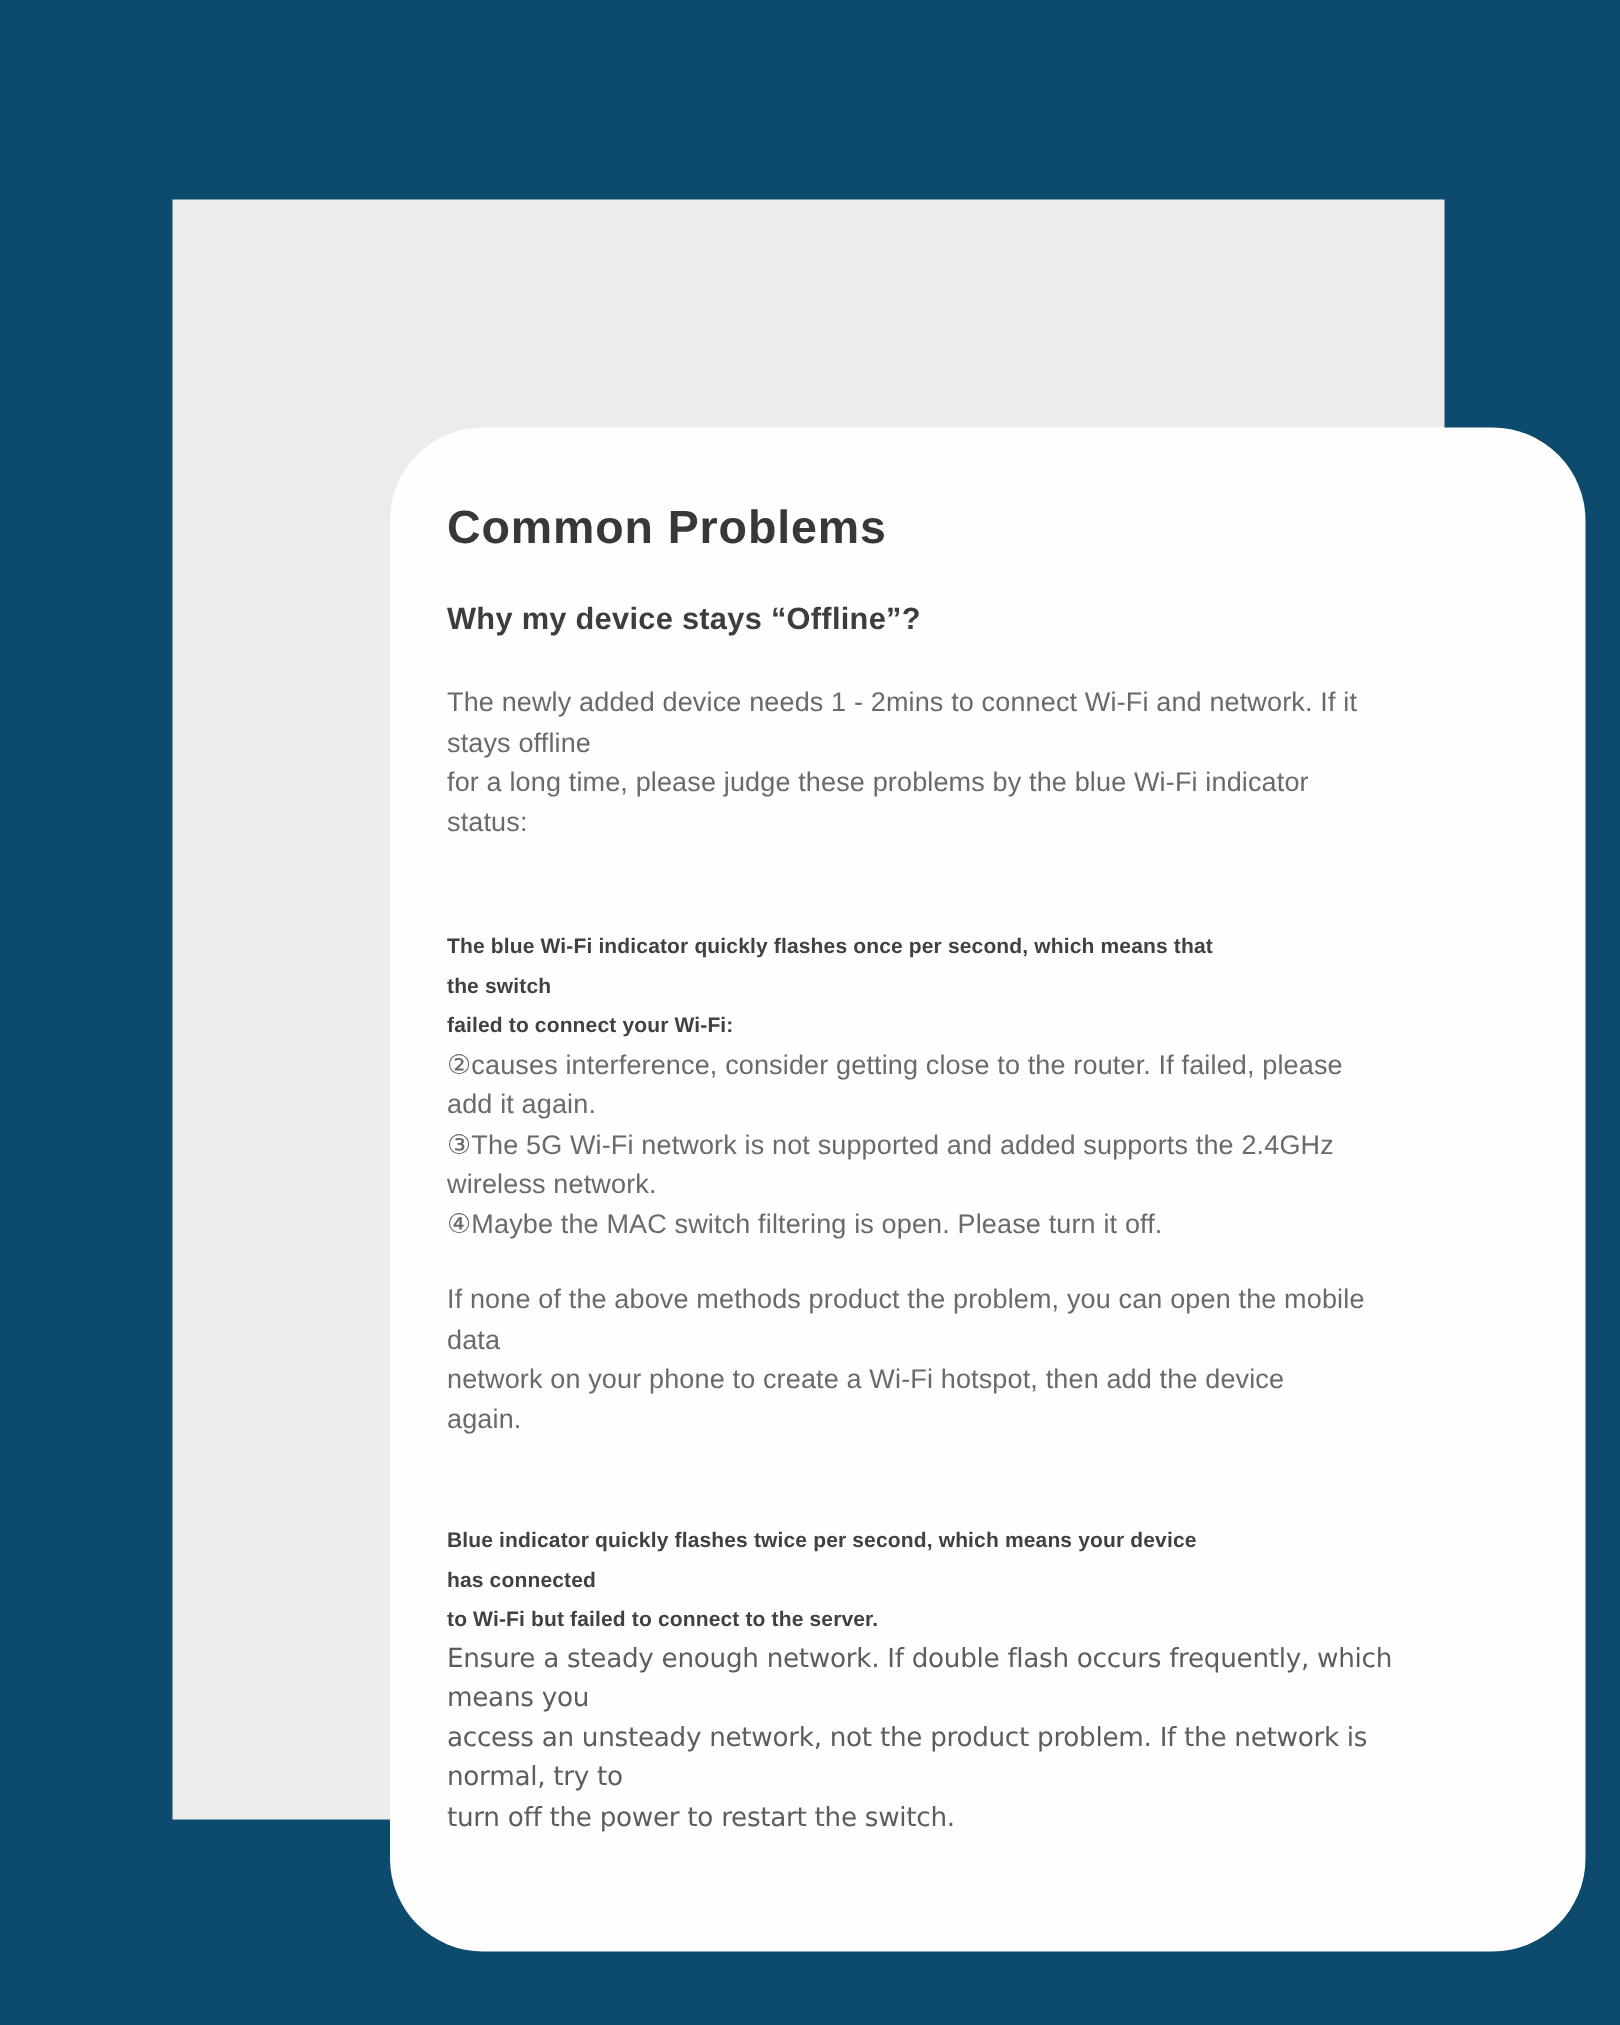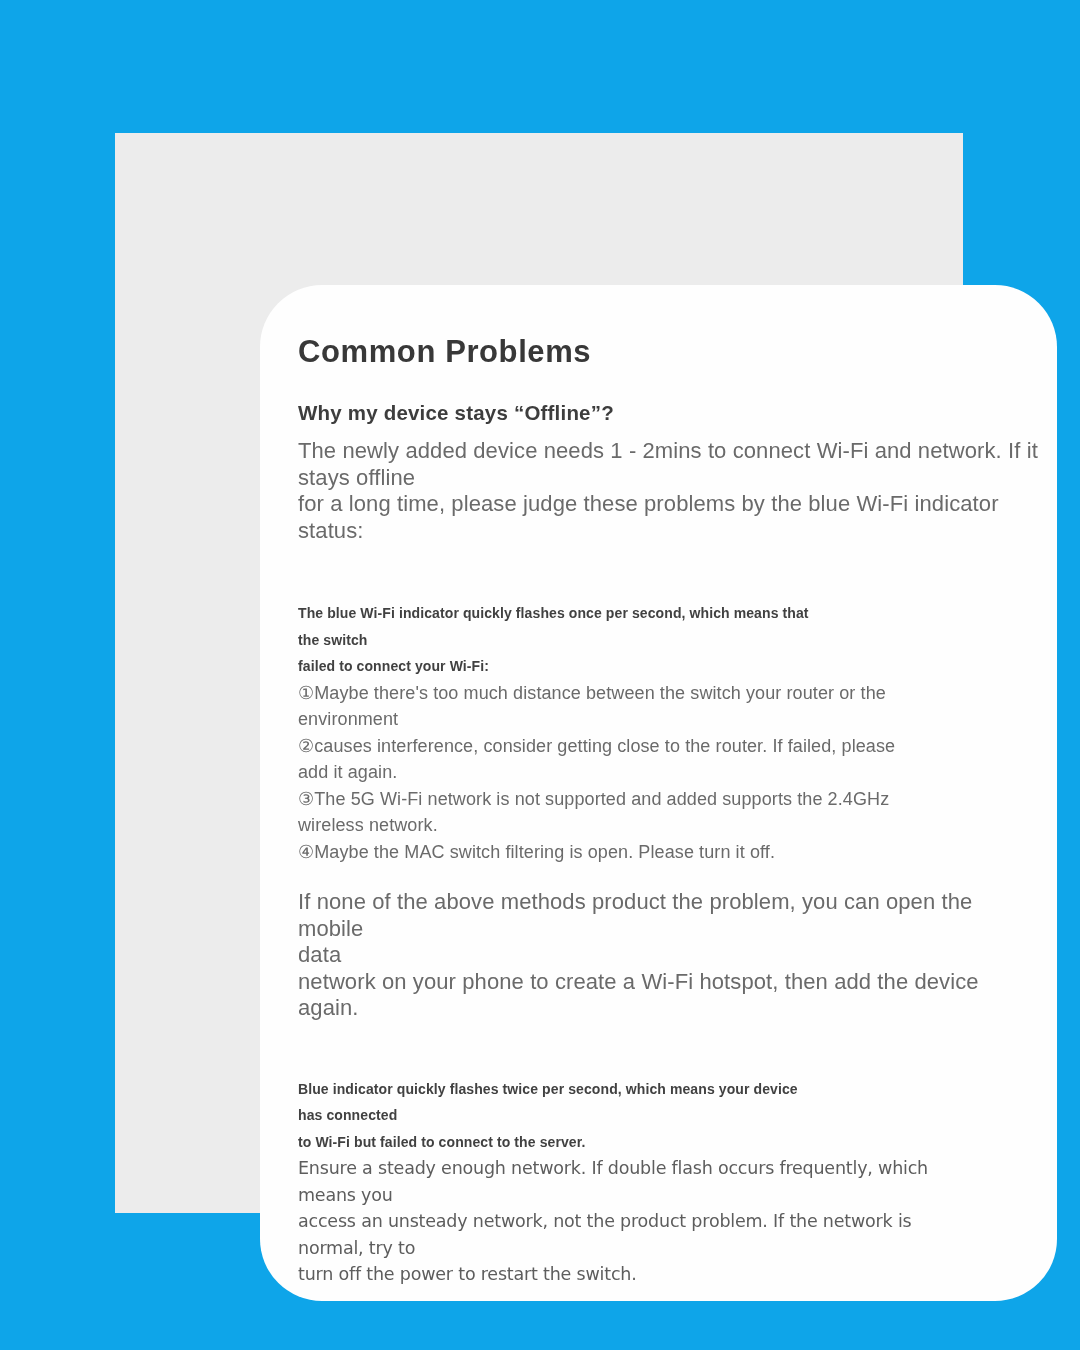--- a/index.html
+++ b/index.html
@@ -4,21 +4,21 @@
 <style>
   * { margin: 0; padding: 0; box-sizing: border-box; }
   html, body {
     width: 1080px; height: 1350px;
     background: #ffffff;
     font-family: "Liberation Sans", sans-serif;
   }
   .page {
     position: relative;
     width: 1080px; height: 1350px;
-    background: #0ea5e9;
+    background: #0c4a6e;
     overflow: hidden;
   }
   .panel {
     position: absolute;
     left: 115px; top: 133px;
     width: 848px; height: 1080px;
     background: #ECECEC;
   }
   .card {
     position: absolute;
@@ -36,24 +36,24 @@
     letter-spacing: 0.6px;
     line-height: 37px;
     margin-bottom: 30px;
   }
   .sub-heading {
     font-size: 20.5px;
     font-weight: 700;
     color: #3d3d3d;
     letter-spacing: 0.2px;
     line-height: 25px;
-    margin-bottom: 13px;
+    margin-bottom: 30px;
   }
   .body-text {
-    font-size: 22px;
+    font-size: 18px;
     line-height: 26.5px;
     color: #6a6a6a;
     white-space: pre-line;
     letter-spacing: 0.1px;
   }
   .intro { margin: 0; }
   .flash-heading {
     font-size: 14px;
     line-height: 26.5px;
     font-weight: 700;
@@ -98,22 +98,20 @@
       <p class="body-text intro">The newly added device needs 1 - 2mins to connect Wi-Fi and network. If it
 stays offline
 for a long time, please judge these problems by the blue Wi-Fi indicator
 status:</p>
 
       <p class="flash-heading sec-single">The blue Wi-Fi indicator quickly flashes once per second, which means that
 the switch
 failed to connect your Wi-Fi:</p>
 
       <ul class="cause-list">
-        <li>①Maybe there's too much distance between the switch your router or the
-environment</li>
         <li>②causes interference, consider getting close to the router. If failed, please
 add it again.</li>
         <li>③The 5G Wi-Fi network is not supported and added supports the 2.4GHz
 wireless network.</li>
         <li>④Maybe the MAC switch filtering is open. Please turn it off.</li>
       </ul>
 
       <p class="body-text note">If none of the above methods product the problem, you can open the mobile
 data
 network on your phone to create a Wi-Fi hotspot, then add the device

